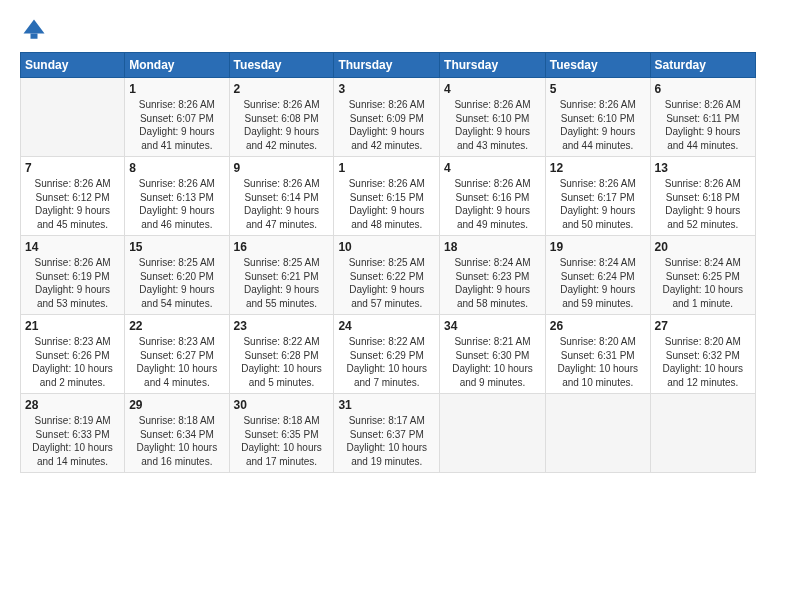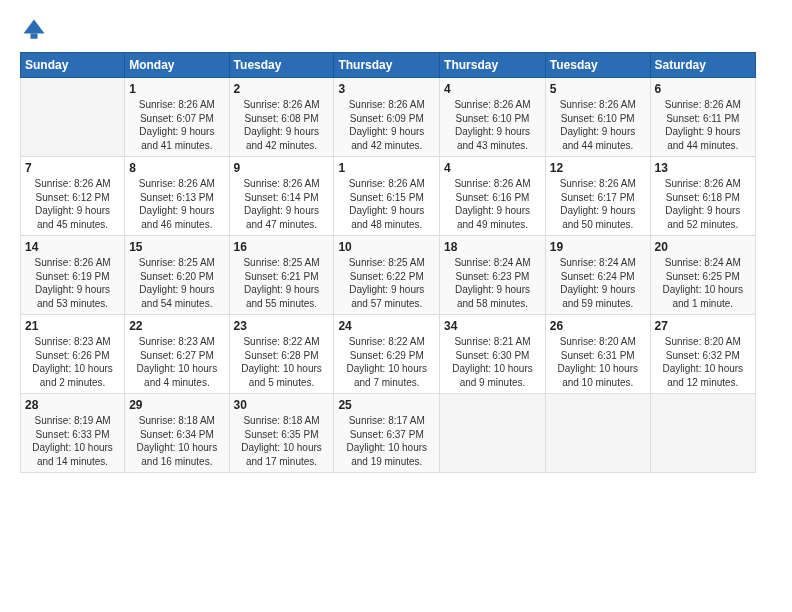--- a/index.html
+++ b/index.html
@@ -262,21 +262,21 @@
           </td>
           <td>
             <span class="day-num">29</span>
             <div class="day-info">Sunrise: 8:18 AM<br>Sunset: 6:34 PM<br>Daylight: 10 hours<br>and 16 minutes.</div>
           </td>
           <td>
             <span class="day-num">30</span>
             <div class="day-info">Sunrise: 8:18 AM<br>Sunset: 6:35 PM<br>Daylight: 10 hours<br>and 17 minutes.</div>
           </td>
           <td>
-            <span class="day-num">25</span>
+            <span class="day-num">31</span>
             <div class="day-info">Sunrise: 8:17 AM<br>Sunset: 6:37 PM<br>Daylight: 10 hours<br>and 19 minutes.</div>
           </td>
           <td class="empty"></td>
           <td class="empty"></td>
           <td class="empty"></td>
         </tr>
       </tbody>
   </table>
 </div>
 

